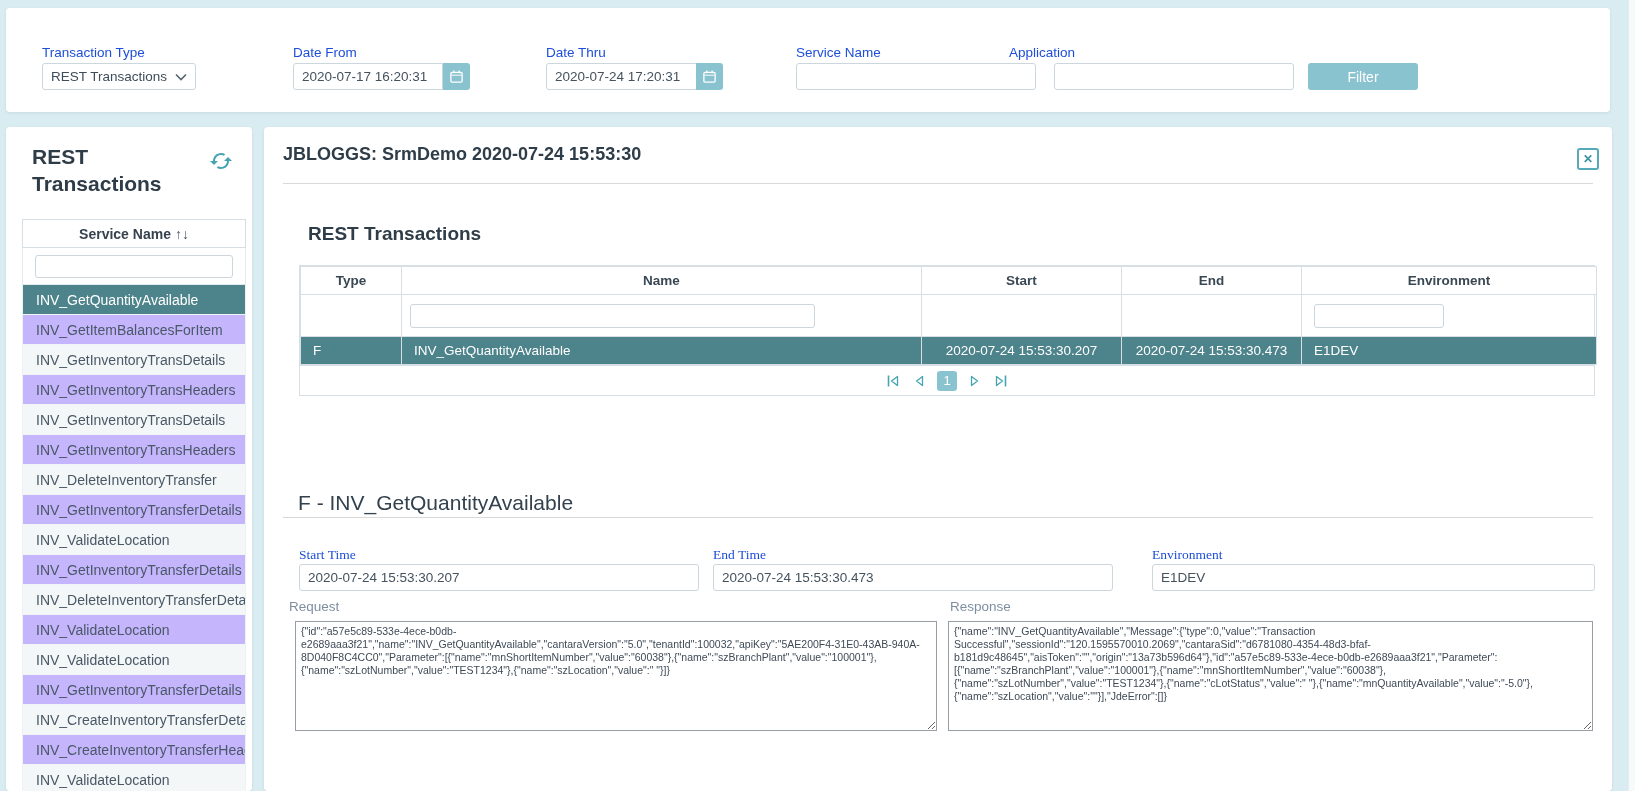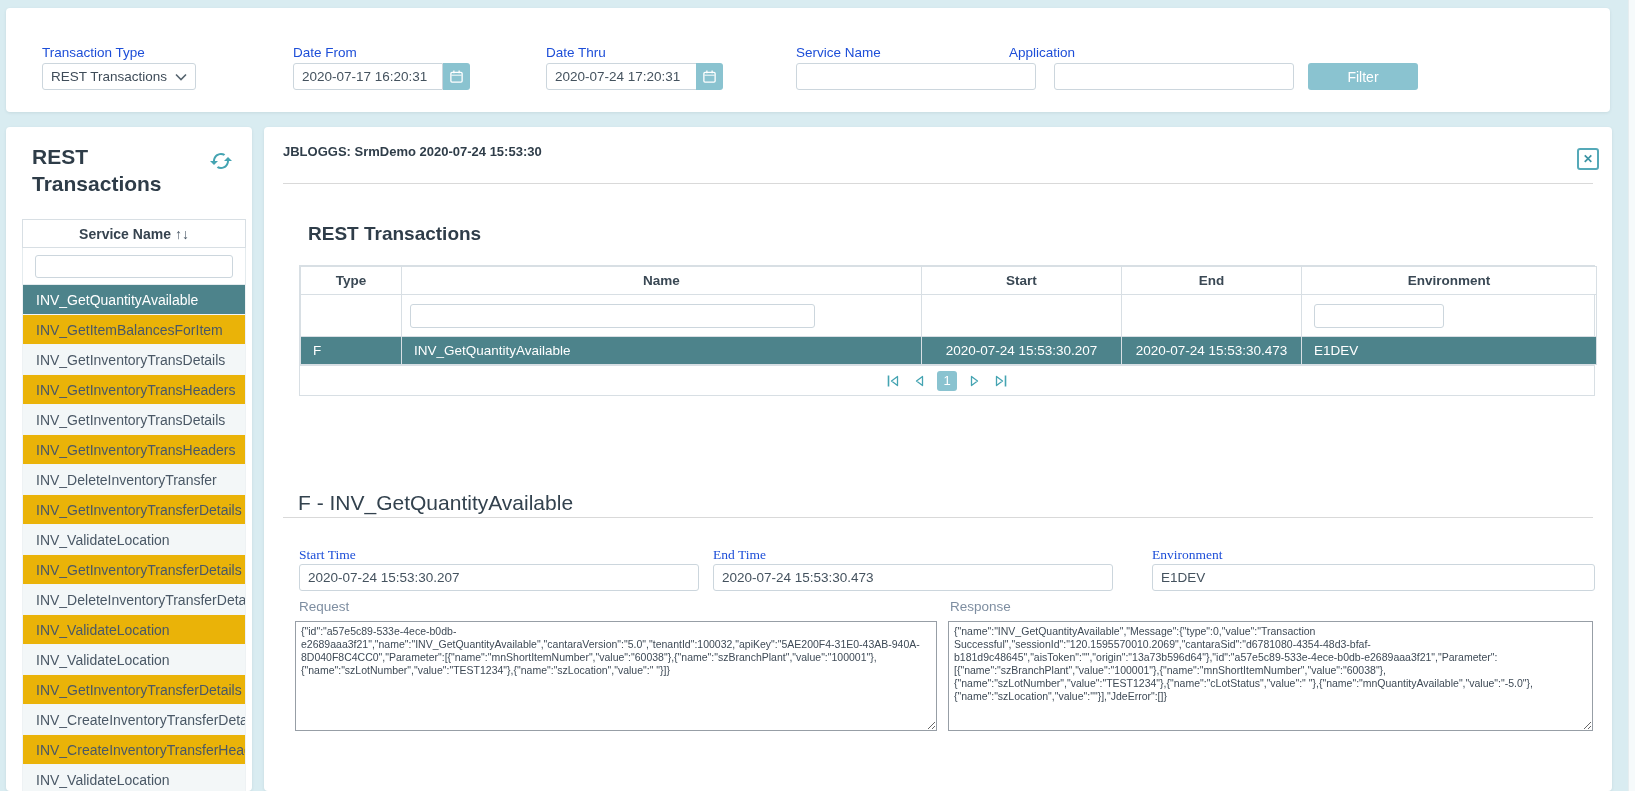--- a/index.html
+++ b/index.html
@@ -44,28 +44,28 @@
   #svc-header {
     height:29px; border:1px solid #d8dfe4; background:#fff;
     display:flex; align-items:center; justify-content:center;
     font-size:14px; font-weight:bold; color:#36434f; gap:4px; cursor:pointer;
   }
   #svc-filter-row { height:37px; border:1px solid #e4ebee; border-top:none; display:flex; align-items:center; justify-content:center; }
   #svc-search { position:static; width:198px; height:23px; }
   #svc-list { border-left:1px solid #eef2f4; border-right:1px solid #eef2f4; }
   .svc-row {
     height:30px; line-height:30px; padding-left:13px; font-size:14px; color:#4a5866;
-    white-space:nowrap; overflow:hidden; background:#eab308; border-bottom:1px solid #f2f5f7; cursor:pointer;
+    white-space:nowrap; overflow:hidden; background:#c4b5fd; border-bottom:1px solid #f2f5f7; cursor:pointer;
   }
   .svc-row.alt { background:#f3f7f8; }
   .svc-row.sel { background:#4d838b; color:#fff; }
 
   
   #main-card { left:264px; top:127px; width:1348px; height:664px; }
-  #main-title { position:absolute; left:19px; top:17px; font-size:13px; font-weight:bold; color:#2f3d49; }
+  #main-title { position:absolute; left:19px; top:17px; font-size:18px; font-weight:bold; color:#2f3d49; }
   #close-btn {
     position:absolute; left:1313px; top:21px; width:22px; height:22px;
     border:2px solid #55a9b8; border-radius:3px; background:#fff; color:#3b93a3;
     font-size:12px; font-weight:bold; line-height:17px; text-align:center; cursor:pointer; padding:0;
   }
   .hr { position:absolute; left:19px; width:1310px; height:1px; background:#d9d9d9; }
   #hr-1 { top:56px; }
   #hr-2 { top:390px; }
   #tx-heading { position:absolute; left:44px; top:96px; font-size:19px; font-weight:bold; color:#2f3d49; }
 
@@ -277,20 +277,20 @@
 
   <div class="fld-label d-label" style="left:35px;">Start Time</div>
   <input class="inp d-inp" style="left: 35px; top: 437px; width: 400px;" value="2020-07-24 15:53:30.207">
 
   <div class="fld-label d-label" style="left:449px;">End Time</div>
   <input class="inp d-inp" style="left: 449px; top: 437px; width: 400px;" value="2020-07-24 15:53:30.473">
 
   <div class="fld-label d-label" style="left:888px;">Environment</div>
   <input class="inp d-inp" style="left: 888px; top: 437px; width: 443px;" value="E1DEV">
 
-  <div id="req-label" style="left:35px;">Request</div>
+  <div id="req-label" style="left:25px;">Request</div>
   <textarea class="json" style="left: 31px; width: 642px;">{"id":"a57e5c89-533e-4ece-b0db-e2689aaa3f21","name":"INV_GetQuantityAvailable","cantaraVersion":"5.0","tenantId":100032,"apiKey":"5AE200F4-31E0-43AB-940A-8D040F8C4CC0","Parameter":[{"name":"mnShortItemNumber","value":"60038"},{"name":"szBranchPlant","value":"100001"},{"name":"szLotNumber","value":"TEST1234"},{"name":"szLocation","value":" "}]}</textarea>
 
   <div id="resp-label" style="left:686px;">Response</div>
   <textarea class="json" style="left: 684px; width: 645px;">{"name":"INV_GetQuantityAvailable","Message":{"type":0,"value":"Transaction Successful","sessionId":"120.1595570010.2069","cantaraSid":"d6781080-4354-48d3-bfaf-b181d9c48645","aisToken":"","origin":"13a73b596d64"},"id":"a57e5c89-533e-4ece-b0db-e2689aaa3f21","Parameter":[{"name":"szBranchPlant","value":"100001"},{"name":"mnShortItemNumber","value":"60038"},{"name":"szLotNumber","value":"TEST1234"},{"name":"cLotStatus","value":" "},{"name":"mnQuantityAvailable","value":"-5.0"},{"name":"szLocation","value":""}],"JdeError":[]}</textarea>
 </div>
 
 <div id="scrollbar-strip"></div>
 
 </body></html>

